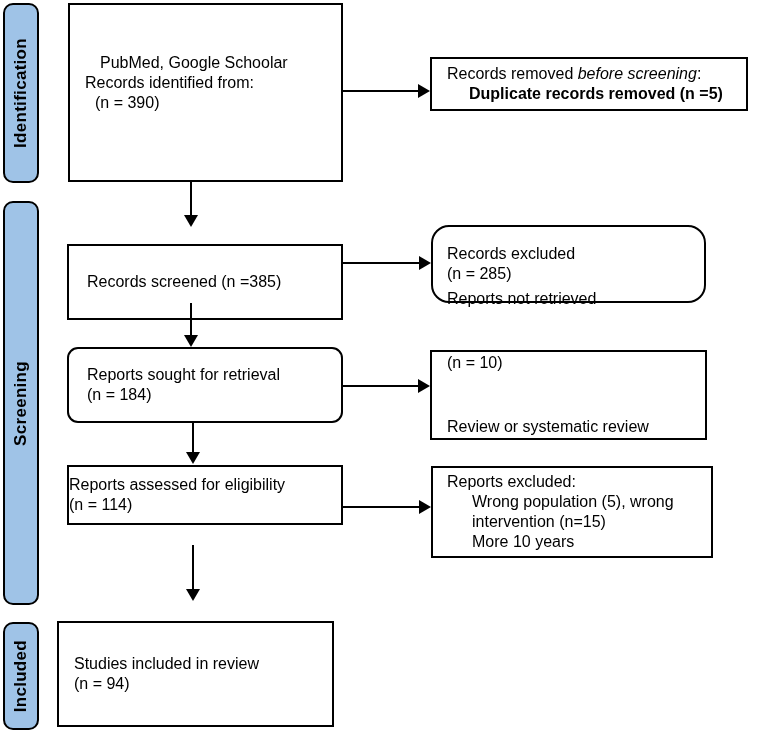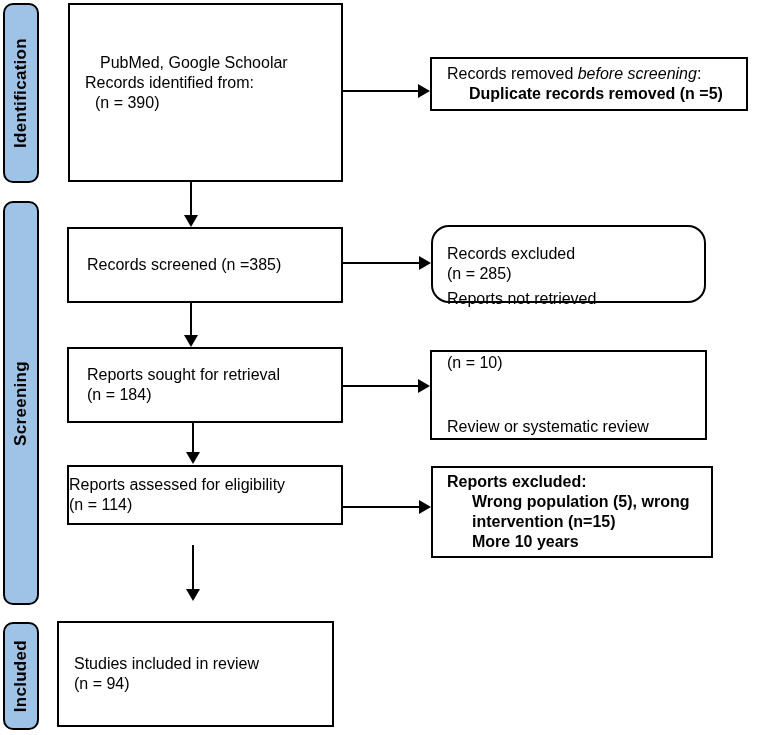--- a/index.html
+++ b/index.html
@@ -56,29 +56,29 @@
     font-size: 16px;
     line-height: 20px;
   }
   .box .line { white-space: nowrap; }
   .ind10 { padding-left: 10px; }
   .ind15 { padding-left: 15px; }
   .ind22 { padding-left: 22px; font-weight: bold; }
   .ind25 { padding-left: 25px; }
 
   #box-records-identified { left: 68px;  top: 3px;   width: 275px; height: 179px; padding-left: 15px; padding-bottom: 20px; }
-  #box-records-screened   { left: 67px;  top: 227px; width: 276px; height: 76px;  padding-left: 18px; }
-  #box-reports-sought     { left: 67px;  top: 347px; width: 276px; height: 76px;  padding-left: 18px; }
+  #box-records-screened   { left: 67px;  top: 244px; width: 276px; height: 76px;  padding-left: 18px; }
+  #box-reports-sought     { left: 67px;  top: 347px; width: 276px; height: 76px;  padding-left: 18px; border-radius: 11px; }
   #box-reports-assessed   { left: 67px;  top: 465px; width: 276px; height: 60px;  }
   #box-studies-included   { left: 57px;  top: 621px; width: 277px; height: 106px; padding-left: 15px; }
 
   #box-records-removed      { left: 430px; top: 57px;  width: 318px; height: 54px; padding-left: 15px; }
   #box-records-excluded     { left: 431px; top: 225px; width: 275px; height: 78px; padding-left: 14px; border-radius: 18px; }
   #box-reports-not-retrieved{ left: 430px; top: 350px; width: 277px; height: 90px; padding-left: 15px; gap: 44px; }
-  #box-reports-excluded     { left: 431px; top: 466px; width: 282px; height: 92px; padding-left: 14px; font-weight: bold; }
+  #box-reports-excluded     { left: 431px; top: 466px; width: 282px; height: 92px; padding-left: 14px; }
 
   
   .arrow-v { position: absolute; width: 14px; }
   .arrow-v .shaft {
     position: absolute; left: 6px; top: 0; bottom: 9px; width: 2px;
     background: var(--border); display: block;
   }
   .arrow-v .head {
     position: absolute; bottom: 0; left: 0; width: 0; height: 0; display: block;
     border-left: 7px solid transparent;

